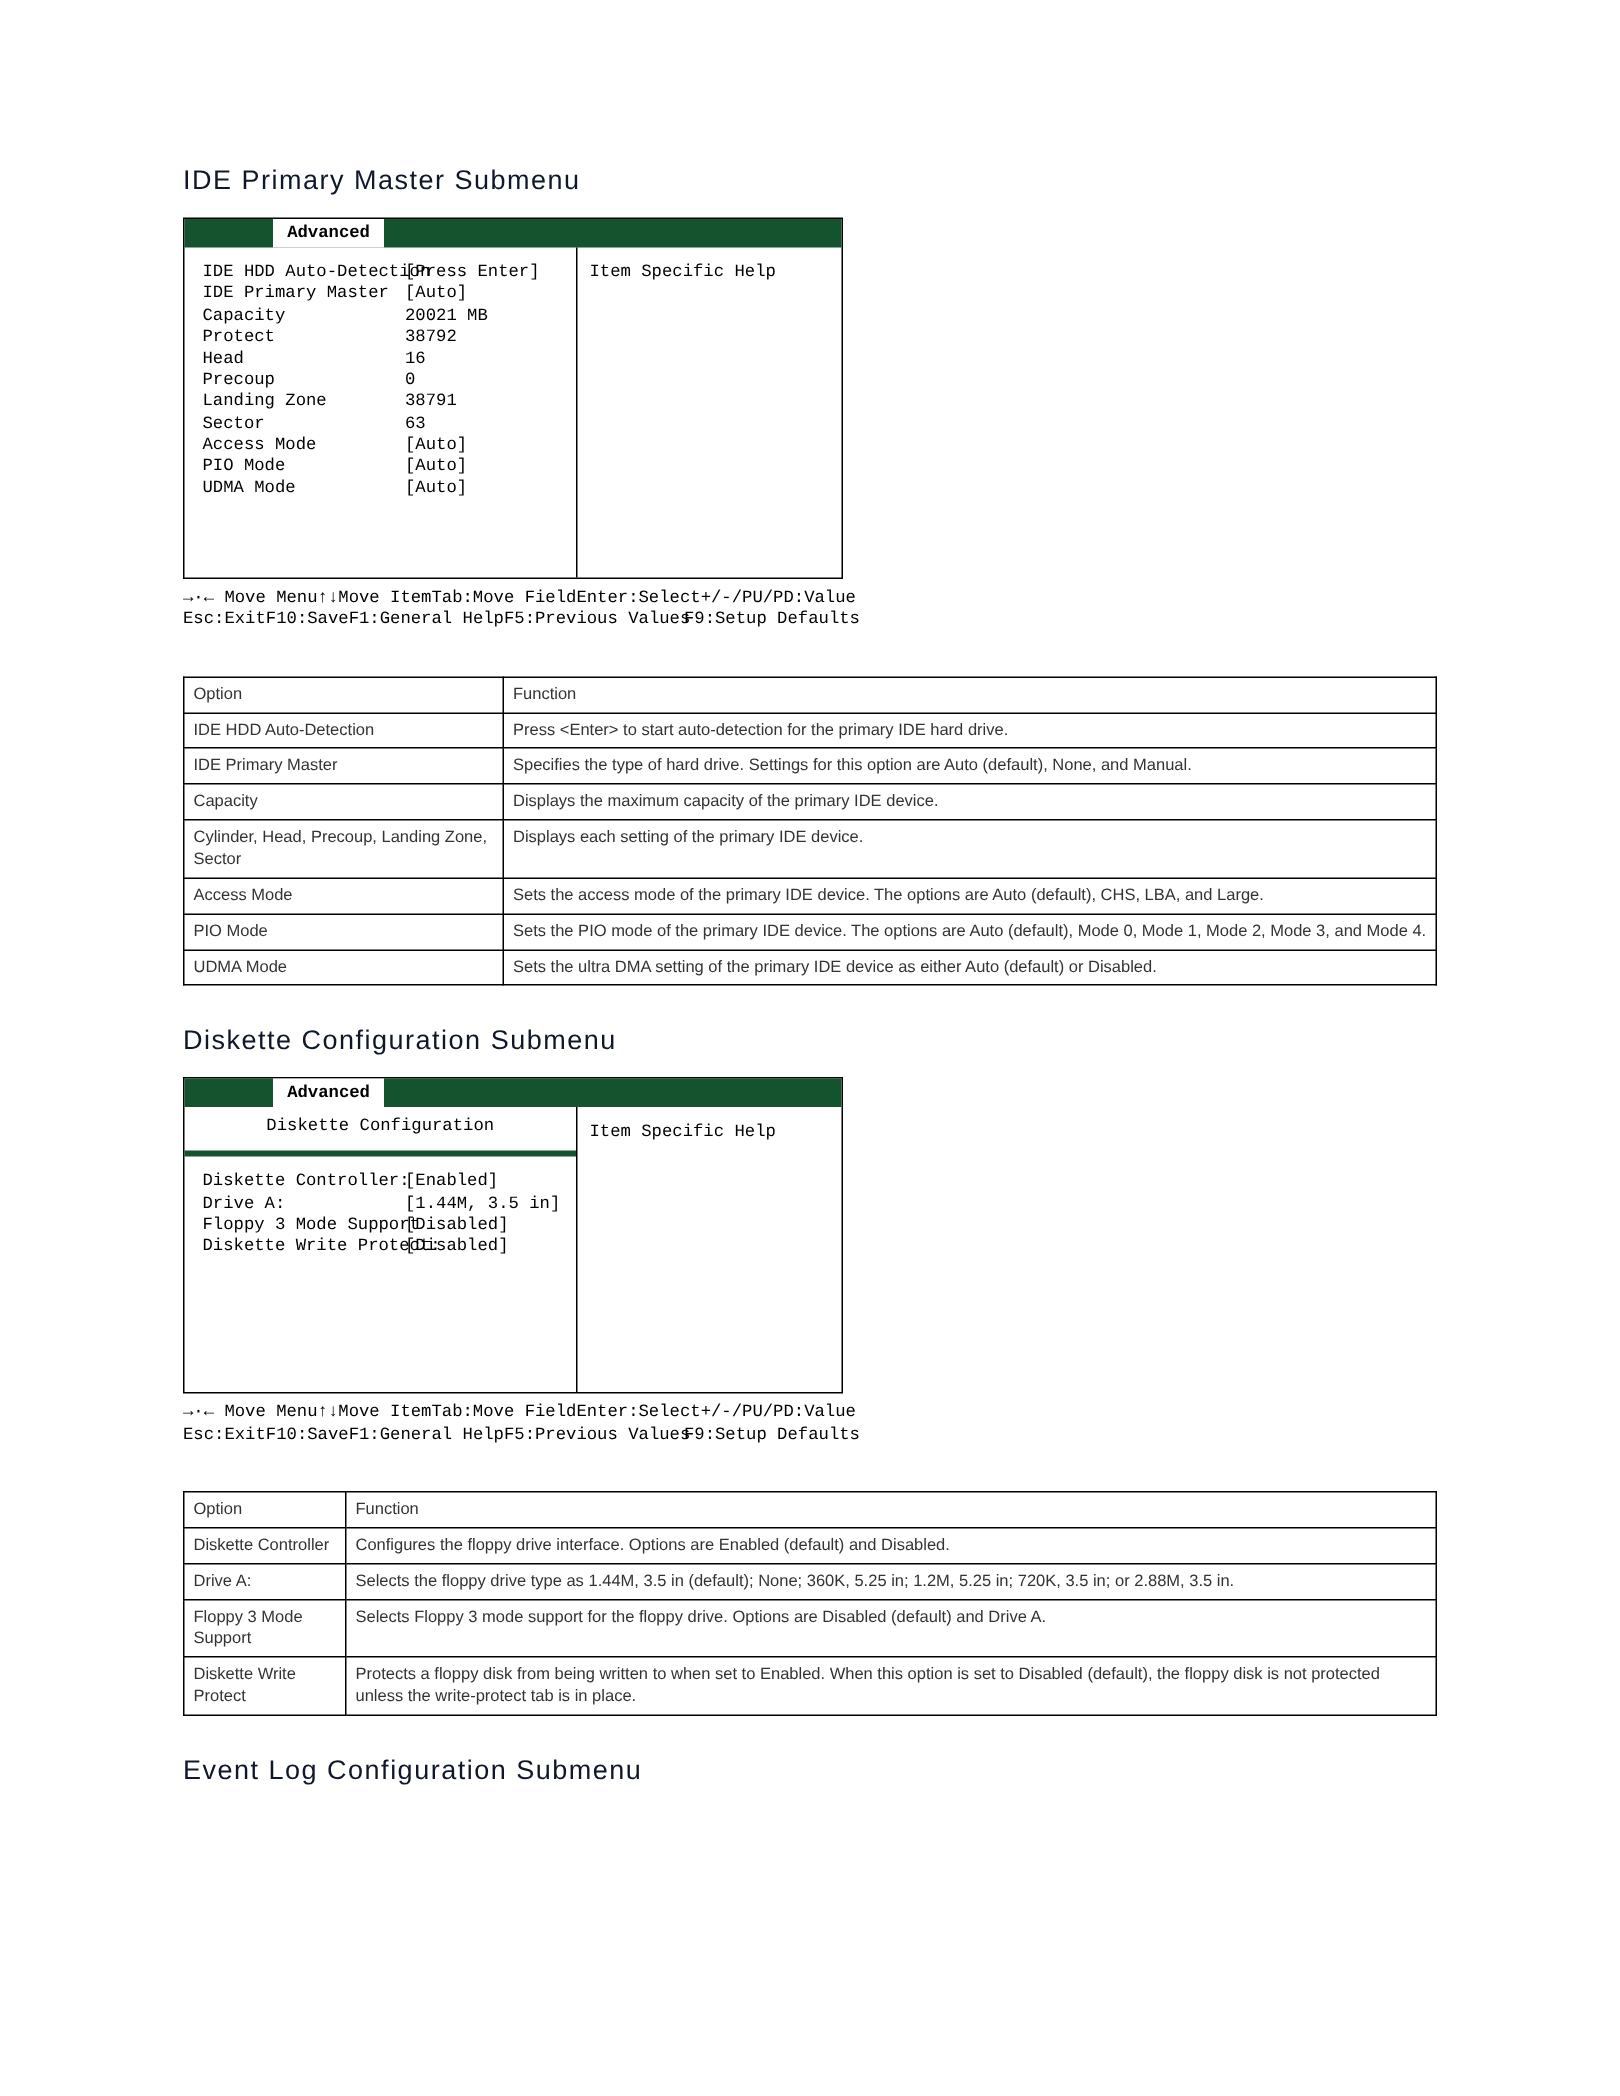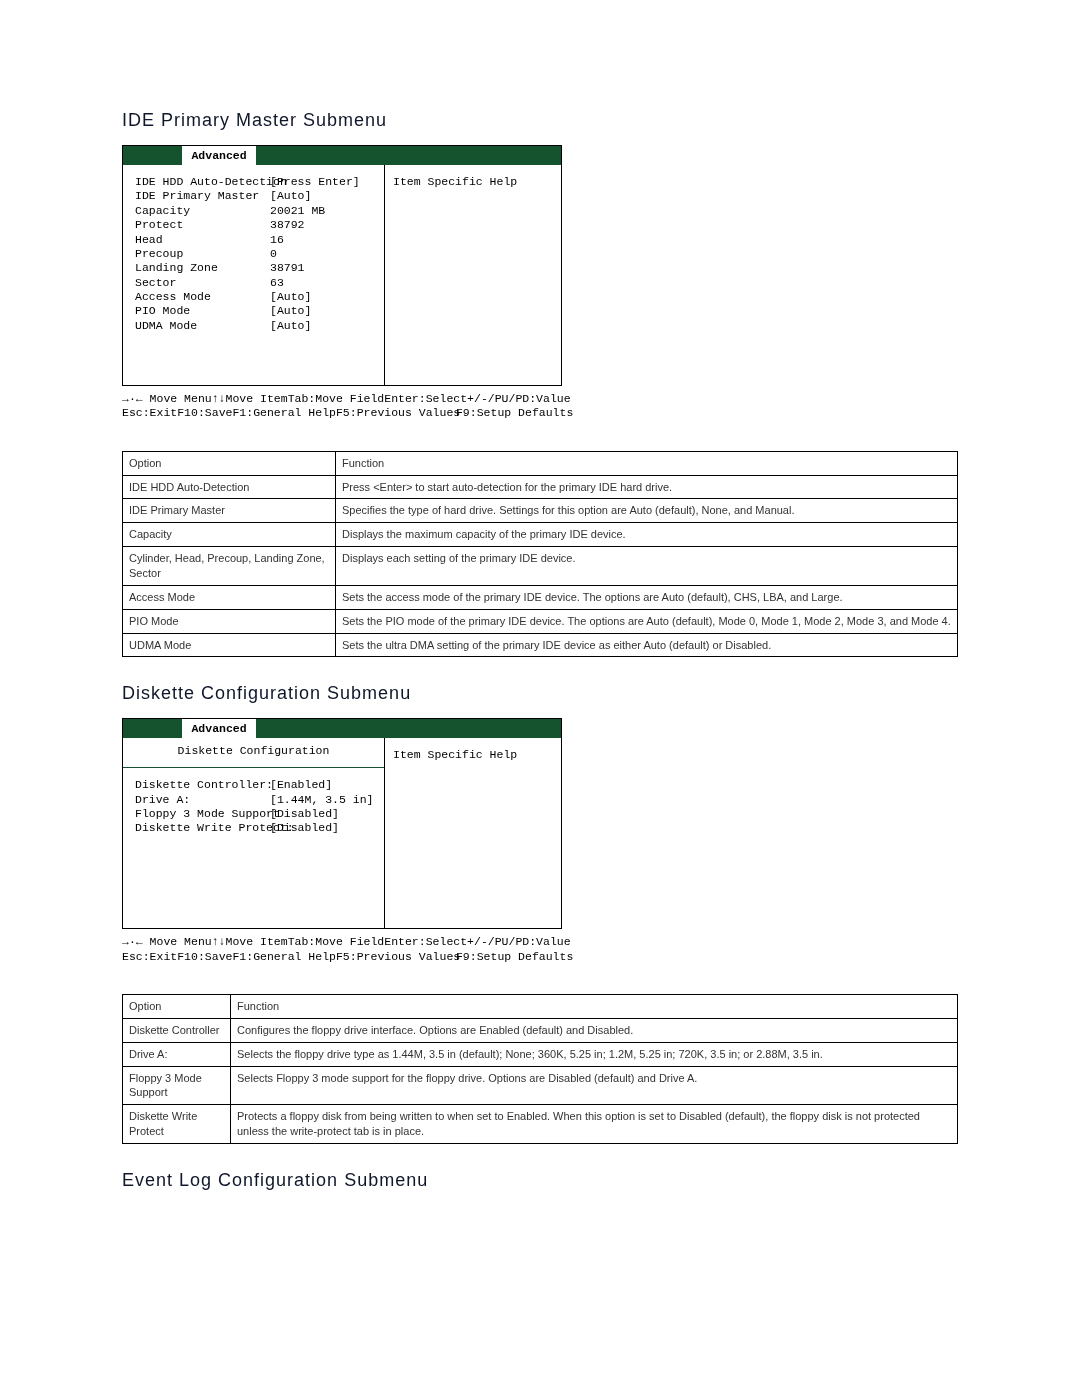--- a/index.html
+++ b/index.html
@@ -64,21 +64,21 @@
   }
   .bios-row {
     display: flex;
     line-height: 1.25;
   }
   .bios-row .lbl { width: 135px; white-space: pre; }
   .bios-row .val { flex: 1; white-space: pre; }
   .bios-left .subtitle {
     text-align: center;
     padding-bottom: 10px;
-    border-bottom: 1px solid #14532d;
+    border-bottom: 4px solid #14532d;
     margin: -4px -8px 10px -12px;
   }
   .bios-right .subtitle {
     padding-bottom: 10px;
   }
   .bios-footer {
     width: 438px;
     margin-top: 6px;
     font-family: "Courier New", monospace;
     font-size: 11.5px;

